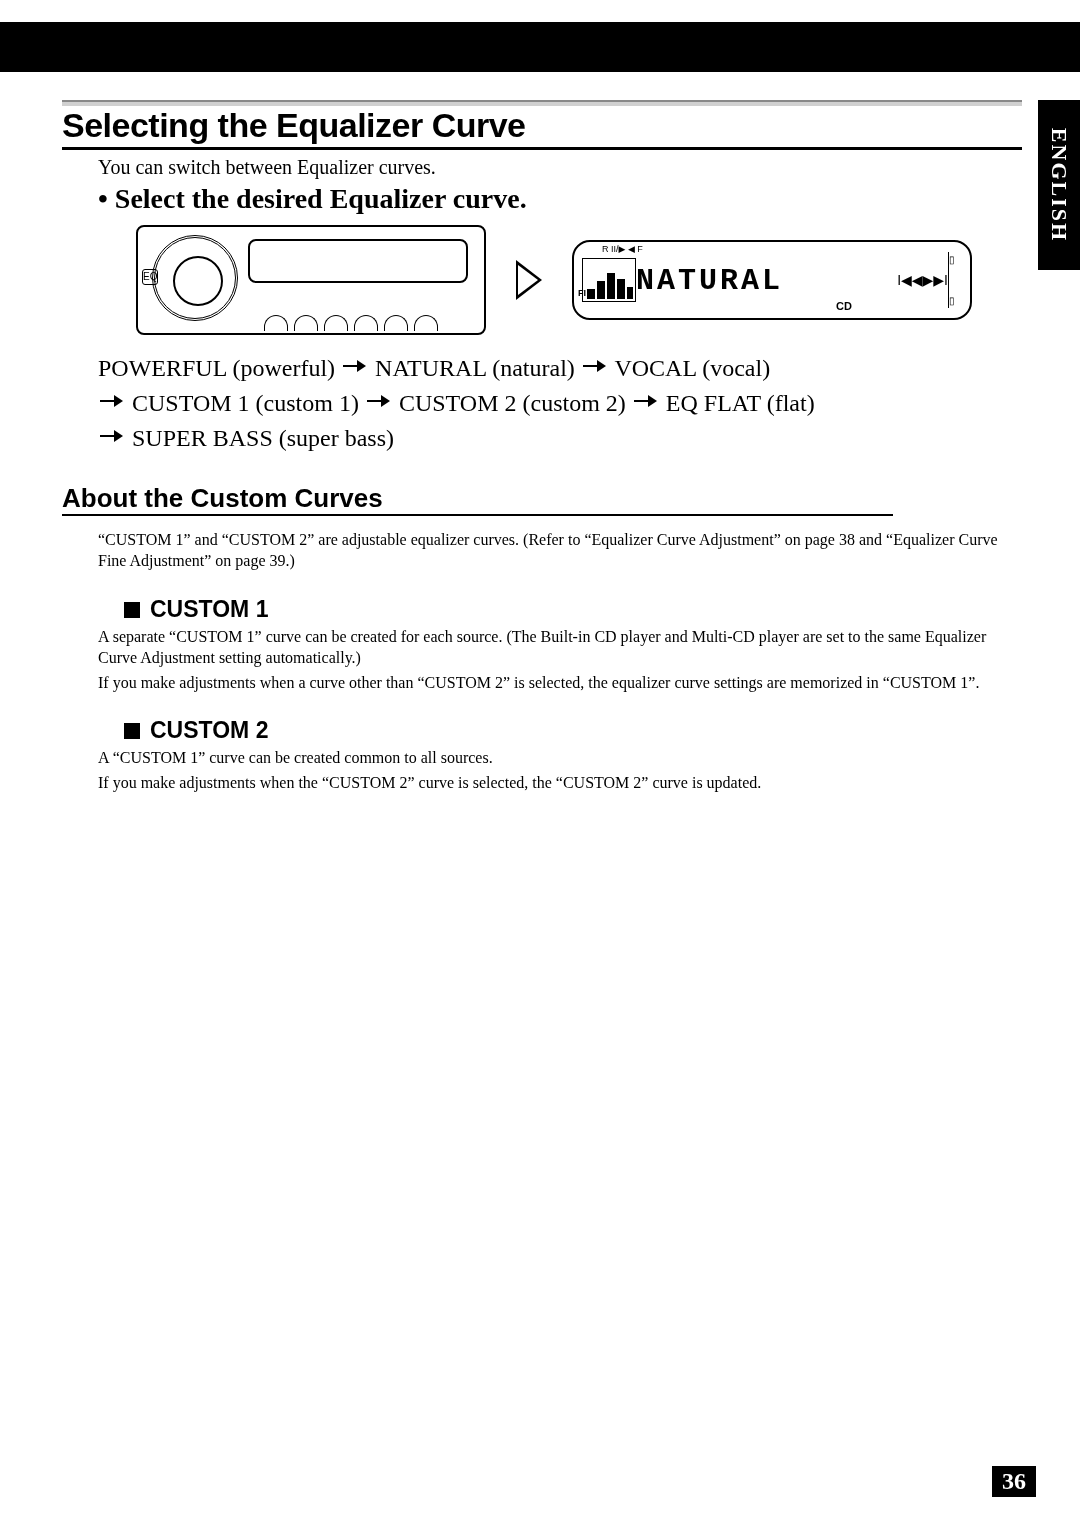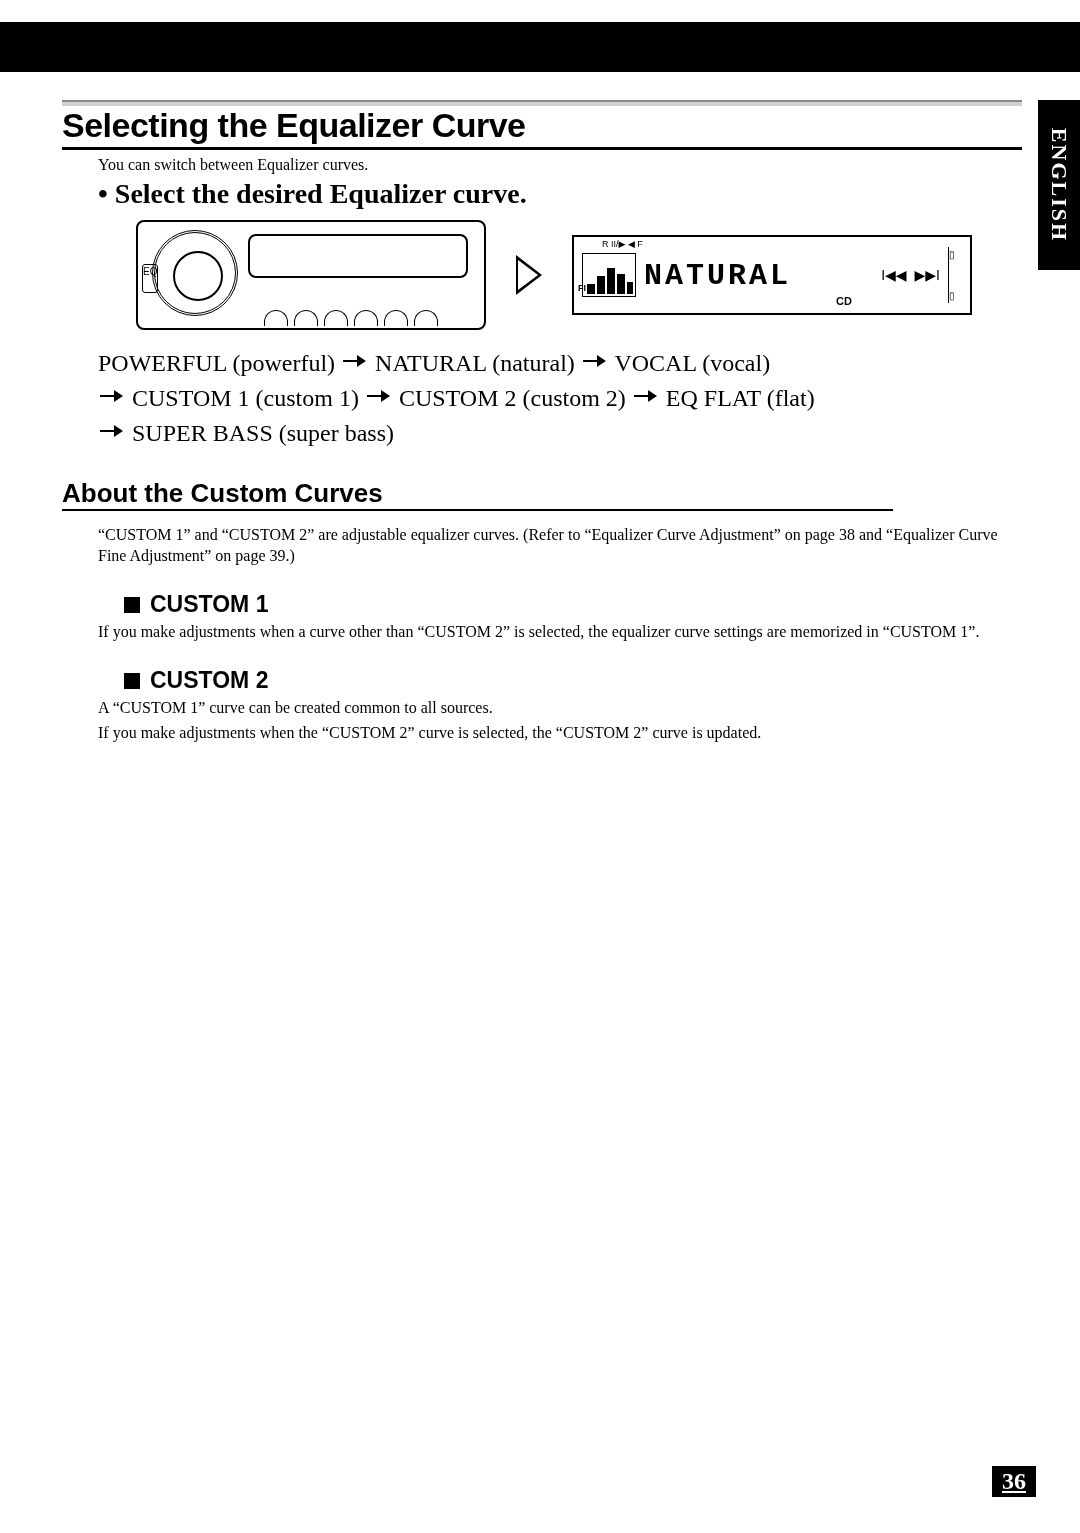--- a/index.html
+++ b/index.html
@@ -45,21 +45,21 @@
     font-weight: 900;
     font-size: 34px;
     letter-spacing: -0.5px;
     border-bottom: 3px solid #000;
     border-top: 2px solid #888;
     padding: 4px 0 2px 0;
     width: 960px;
     background: linear-gradient(to bottom, #d0d0d0 0%, #d0d0d0 4px, transparent 4px);
   }
   .intro {
-    font-size: 16px;
+    font-size: 20px;
     margin: 6px 0 0 36px;
   }
   .bullet {
     font-size: 28px;
     font-weight: bold;
     margin: 4px 0 10px 36px;
   }
   .bullet::before {
     content: "•  ";
   }
@@ -81,21 +81,21 @@
     position:absolute; left:14px; top:8px;
     width:86px; height:86px;
     border:3px double #000; border-radius:50%;
   }
   .fig-unit .knob::after{
     content:""; position:absolute; left:18px; top:18px;
     width:46px; height:46px; border:2px solid #000; border-radius:50%;
   }
   .fig-unit .eq-badge{
     position:absolute; left:4px; top:42px;
-    width:16px; height:29px; border:1px solid #000; border-radius:3px;
+    width:16px; height:16px; border:1px solid #000; border-radius:3px;
     font-size:10px; text-align:center; line-height:14px;
     font-family:Arial,sans-serif;
   }
   .fig-unit .slot{
     position:absolute; left:110px; top:12px;
     width:220px; height:44px;
     border:2px solid #000; border-radius:8px;
   }
   .fig-unit .btns{
     position:absolute; left:126px; bottom:2px;
@@ -119,26 +119,26 @@
     content:""; position:absolute; left:-24px; top:-15px;
     width:0;height:0;
     border-top:15px solid transparent;
     border-bottom:15px solid transparent;
     border-left:20px solid #fff;
   }
   .fig-display {
     width: 400px; height: 80px;
     align-self: center;
     border: 2px solid #000;
-    border-radius: 0;
+    border-radius: 18px;
     background: #fff;
     position: relative;
     display:flex; align-items:center;
     padding: 4px 8px;
-    gap:8px;
+    gap:0;
   }
   .fig-display .mini-eq{
     width:54px; height:44px;
     border:1px solid #000;
     background:
       linear-gradient(#000,#000) 4px 30px/8px 10px no-repeat,
       linear-gradient(#000,#000) 14px 22px/8px 18px no-repeat,
       linear-gradient(#000,#000) 24px 14px/8px 26px no-repeat,
       linear-gradient(#000,#000) 34px 20px/8px 20px no-repeat,
       linear-gradient(#000,#000) 44px 28px/6px 12px no-repeat;
@@ -227,21 +227,20 @@
     vertical-align: -1px;
   }
   .pagenum {
     position: absolute;
     right: 44px; bottom: 36px;
     background: #000; color: #fff;
     font-family: "Times New Roman", serif;
     font-weight: bold;
     font-size: 24px;
     padding: 2px 10px;
-    text-decoration: underline;
   }
 </style>
 </head>
 <body>
 
 <div class="black-bar"></div>
 
 <div class="side-tab">
   <div class="rot">ENGLISH</div>
 </div>
@@ -296,20 +295,21 @@
     <span class="arrow-glyph"></span>
     <span>EQ FLAT (flat)</span><br>
     <span class="arrow-glyph"></span>
     <span>SUPER BASS (super bass)</span>
   </div>
 
   <h2>About the Custom Curves</h2>
   <p class="para">“CUSTOM 1” and “CUSTOM 2” are adjustable equalizer curves. (Refer to “Equalizer Curve Adjustment” on page 38 and “Equalizer Curve Fine Adjustment” on page 39.)</p>
 
   <div class="sq-head">CUSTOM 1</div>
+  <p class="para">A separate “CUSTOM 1” curve can be created for each source. (The Built-in CD player and Multi-CD player are set to the same Equalizer Curve Adjustment setting automatically.)</p>
   <p class="para">If you make adjustments when a curve other than “CUSTOM 2” is selected, the equalizer curve settings are memorized in “CUSTOM 1”.</p>
 
   <div class="sq-head">CUSTOM 2</div>
   <p class="para">A “CUSTOM 1” curve can be created common to all sources.</p>
   <p class="para">If you make adjustments when the “CUSTOM 2” curve is selected, the “CUSTOM 2” curve is updated.</p>
 
 </div>
 
 <div class="pagenum">36</div>
 

